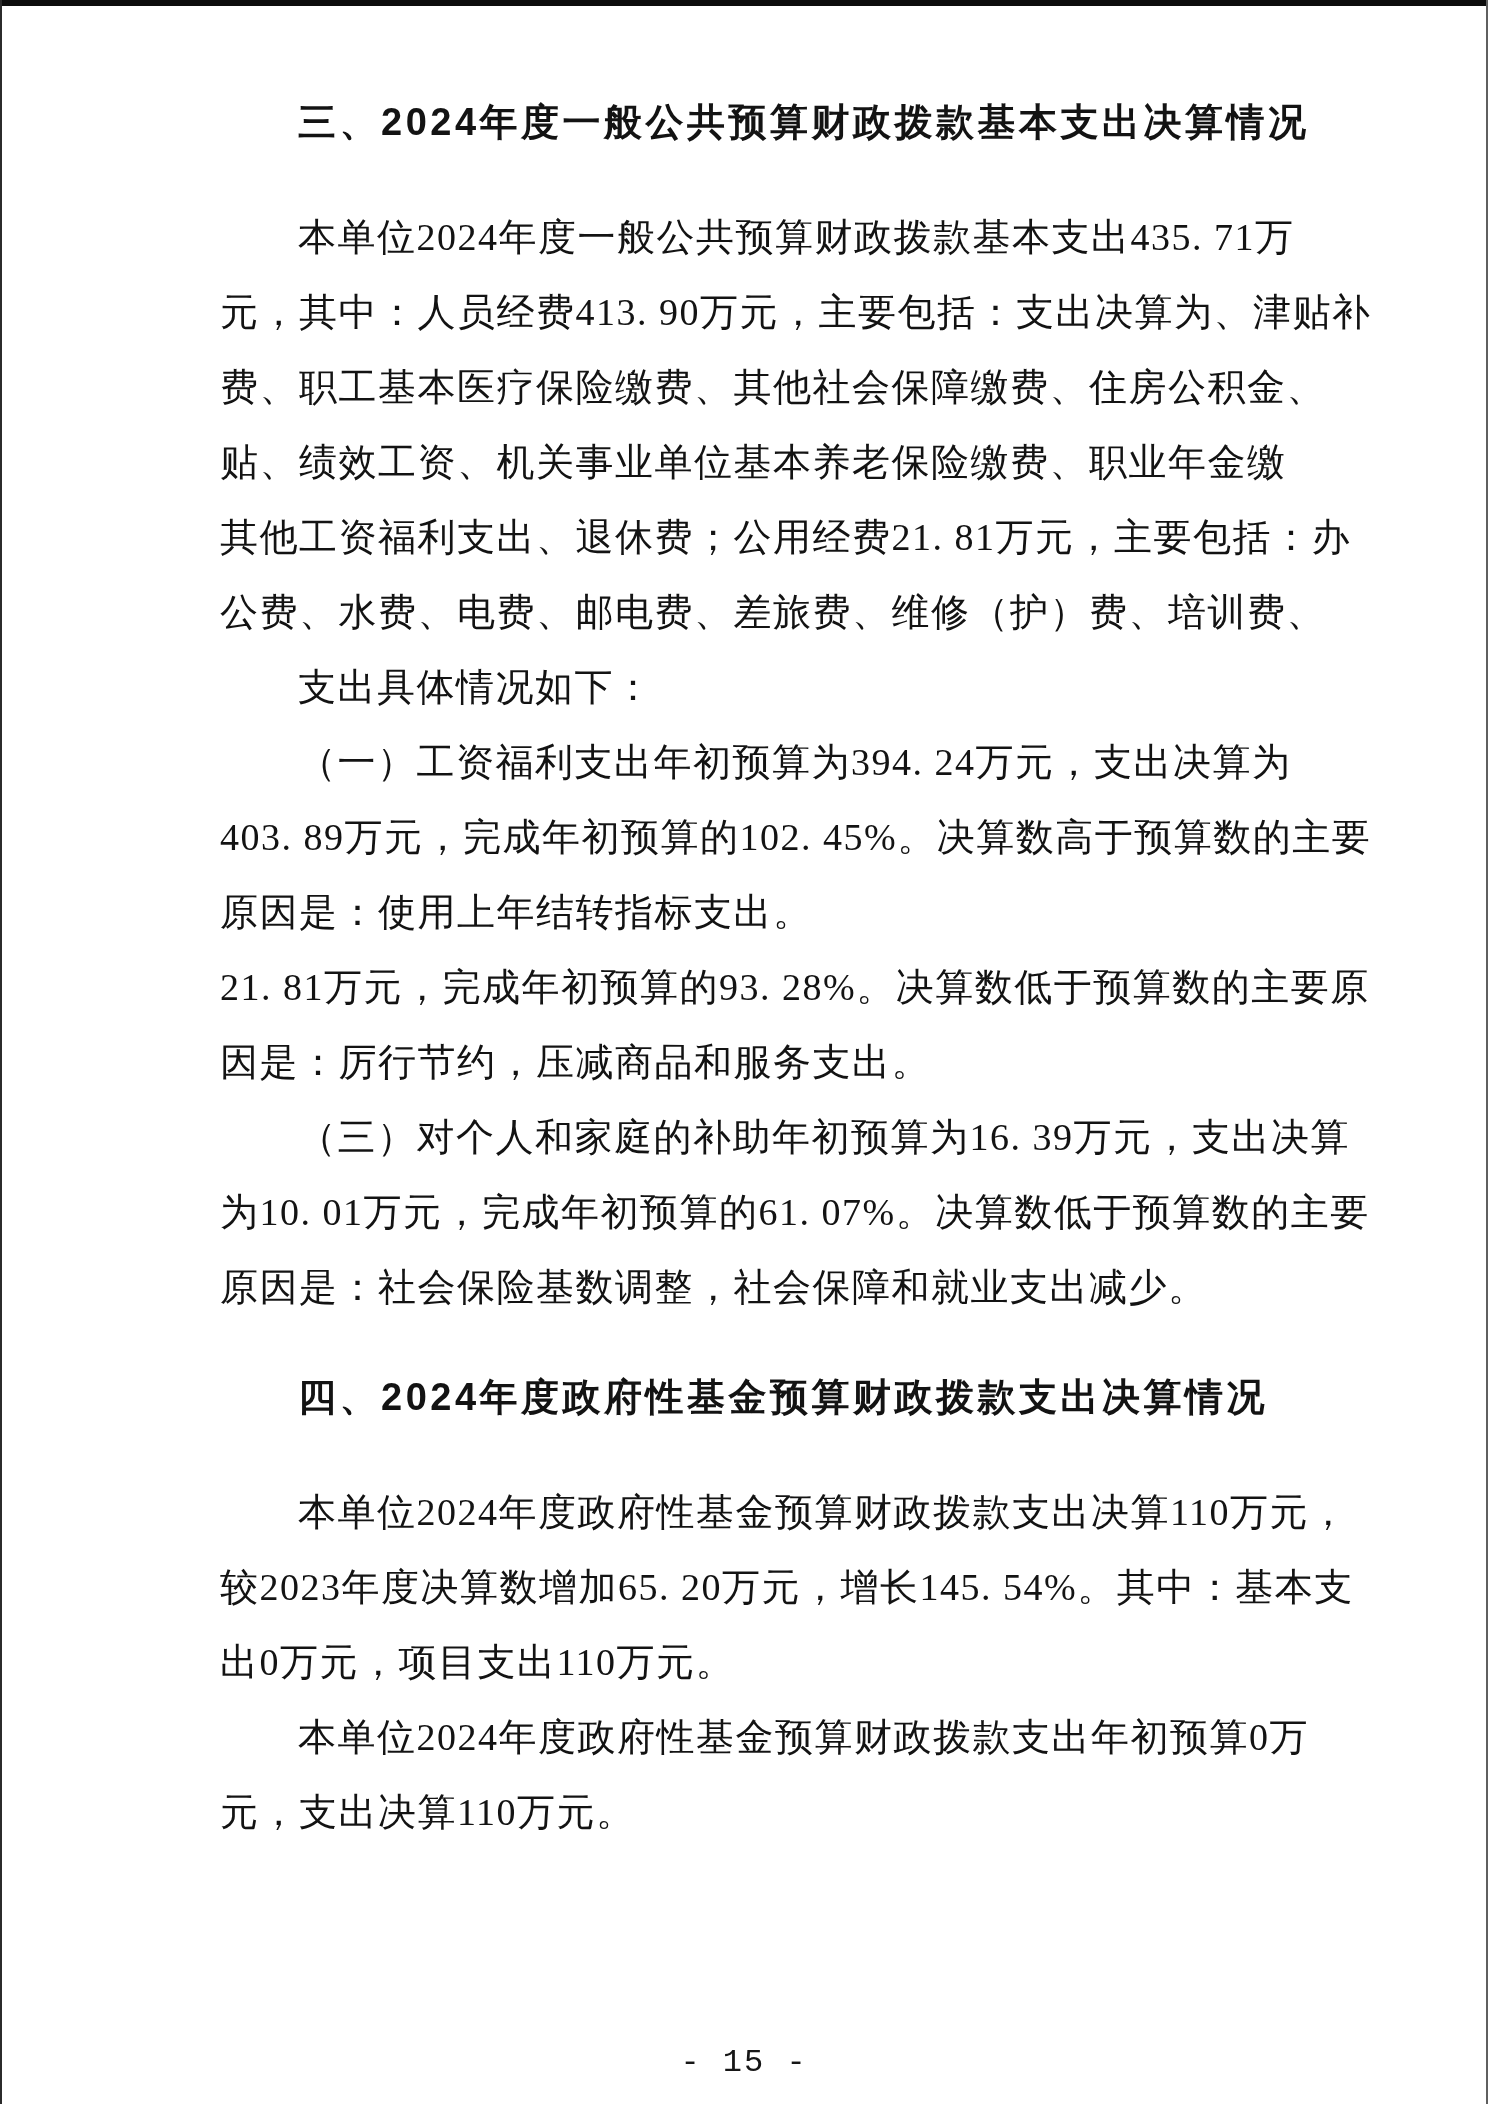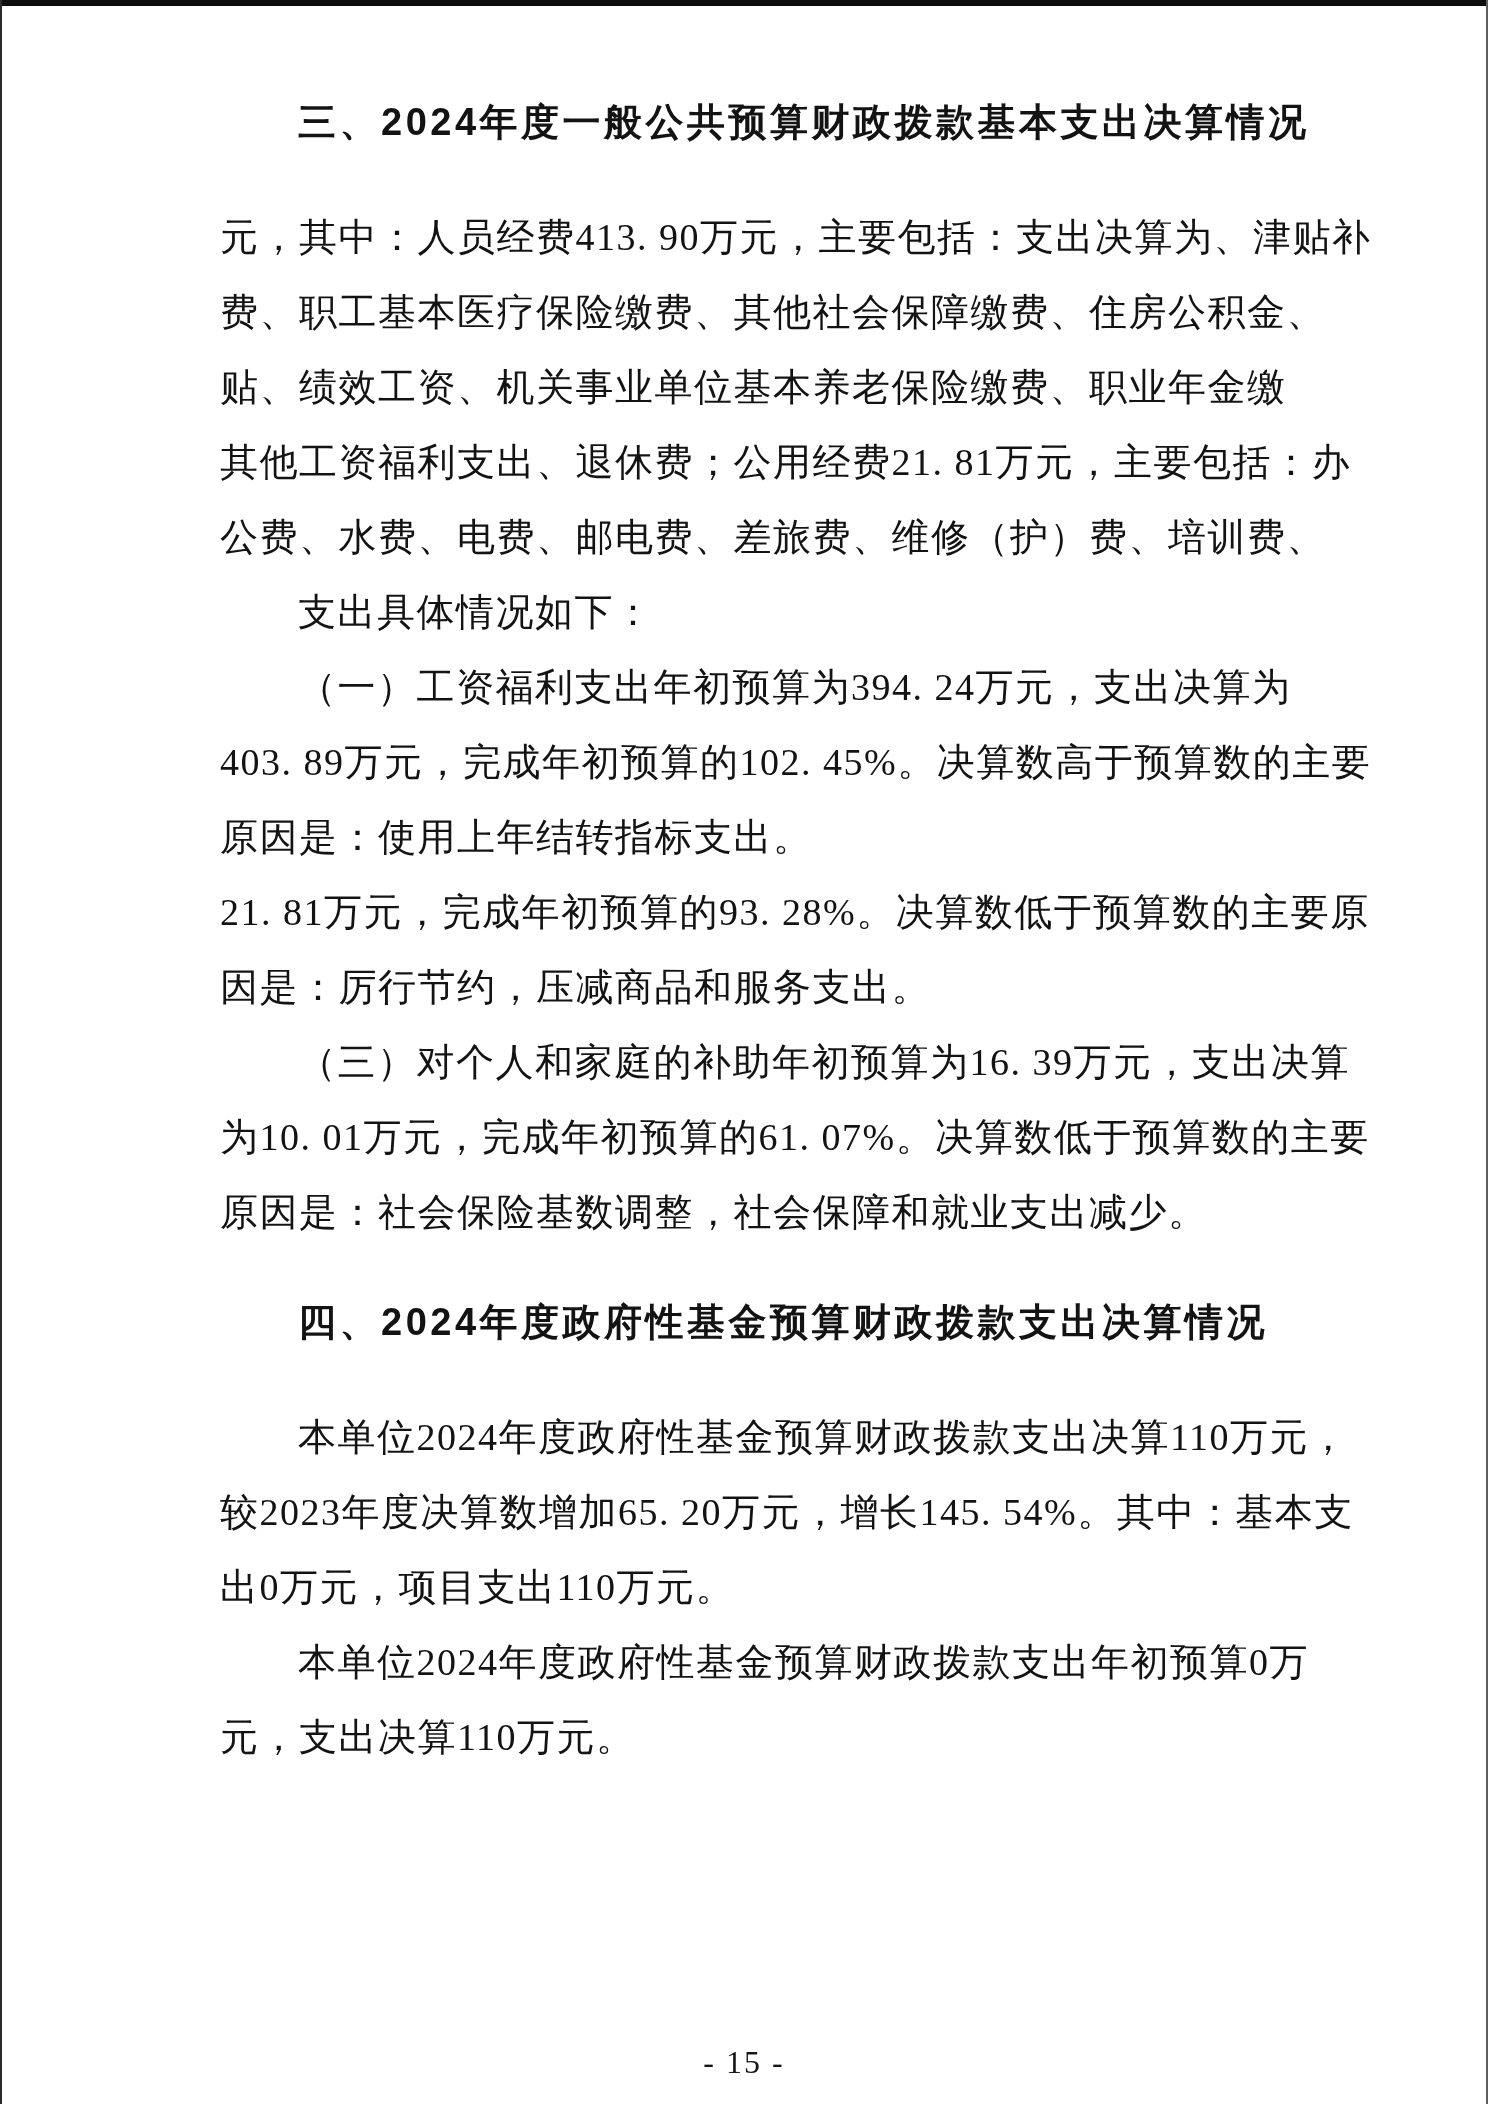--- a/index.html
+++ b/index.html
@@ -65,35 +65,36 @@
   .pagenum {
     position: absolute;
     left: 0;
     top: 2025px;
     width: 100%;
     height: 75px;
     line-height: 75px;
     text-align: center;
     font-size: 32px;
     letter-spacing: 2px;
-    font-family: Liberation Serif, serif;
+    font-family: Liberation Mono, monospace;
     color: #161616;
   }
 </style>
 </head>
 <body>
 
 <div class="page">
   <div class="edge-top"></div>
   <div class="edge-left"></div>
   <div class="edge-right"></div>
 
   <main class="content">
     <div class="line heading h-first">三、2024年度一般公共预算财政拨款基本支出决算情况</div>
 
+    <div class="line indent">本单位2024年度一般公共预算财政拨款基本支出435. 71万</div>
     <div class="line">元，其中：人员经费413. 90万元，主要包括：支出决算为、津贴补</div>
     <div class="line">费、职工基本医疗保险缴费、其他社会保障缴费、住房公积金、</div>
     <div class="line">贴、绩效工资、机关事业单位基本养老保险缴费、职业年金缴</div>
     <div class="line">其他工资福利支出、退休费；公用经费21. 81万元，主要包括：办</div>
     <div class="line">公费、水费、电费、邮电费、差旅费、维修（护）费、培训费、</div>
 
     <div class="line indent">支出具体情况如下：</div>
 
     <div class="line indent">（一）工资福利支出年初预算为394. 24万元，支出决算为</div>
     <div class="line">403. 89万元，完成年初预算的102. 45%。决算数高于预算数的主要</div>

